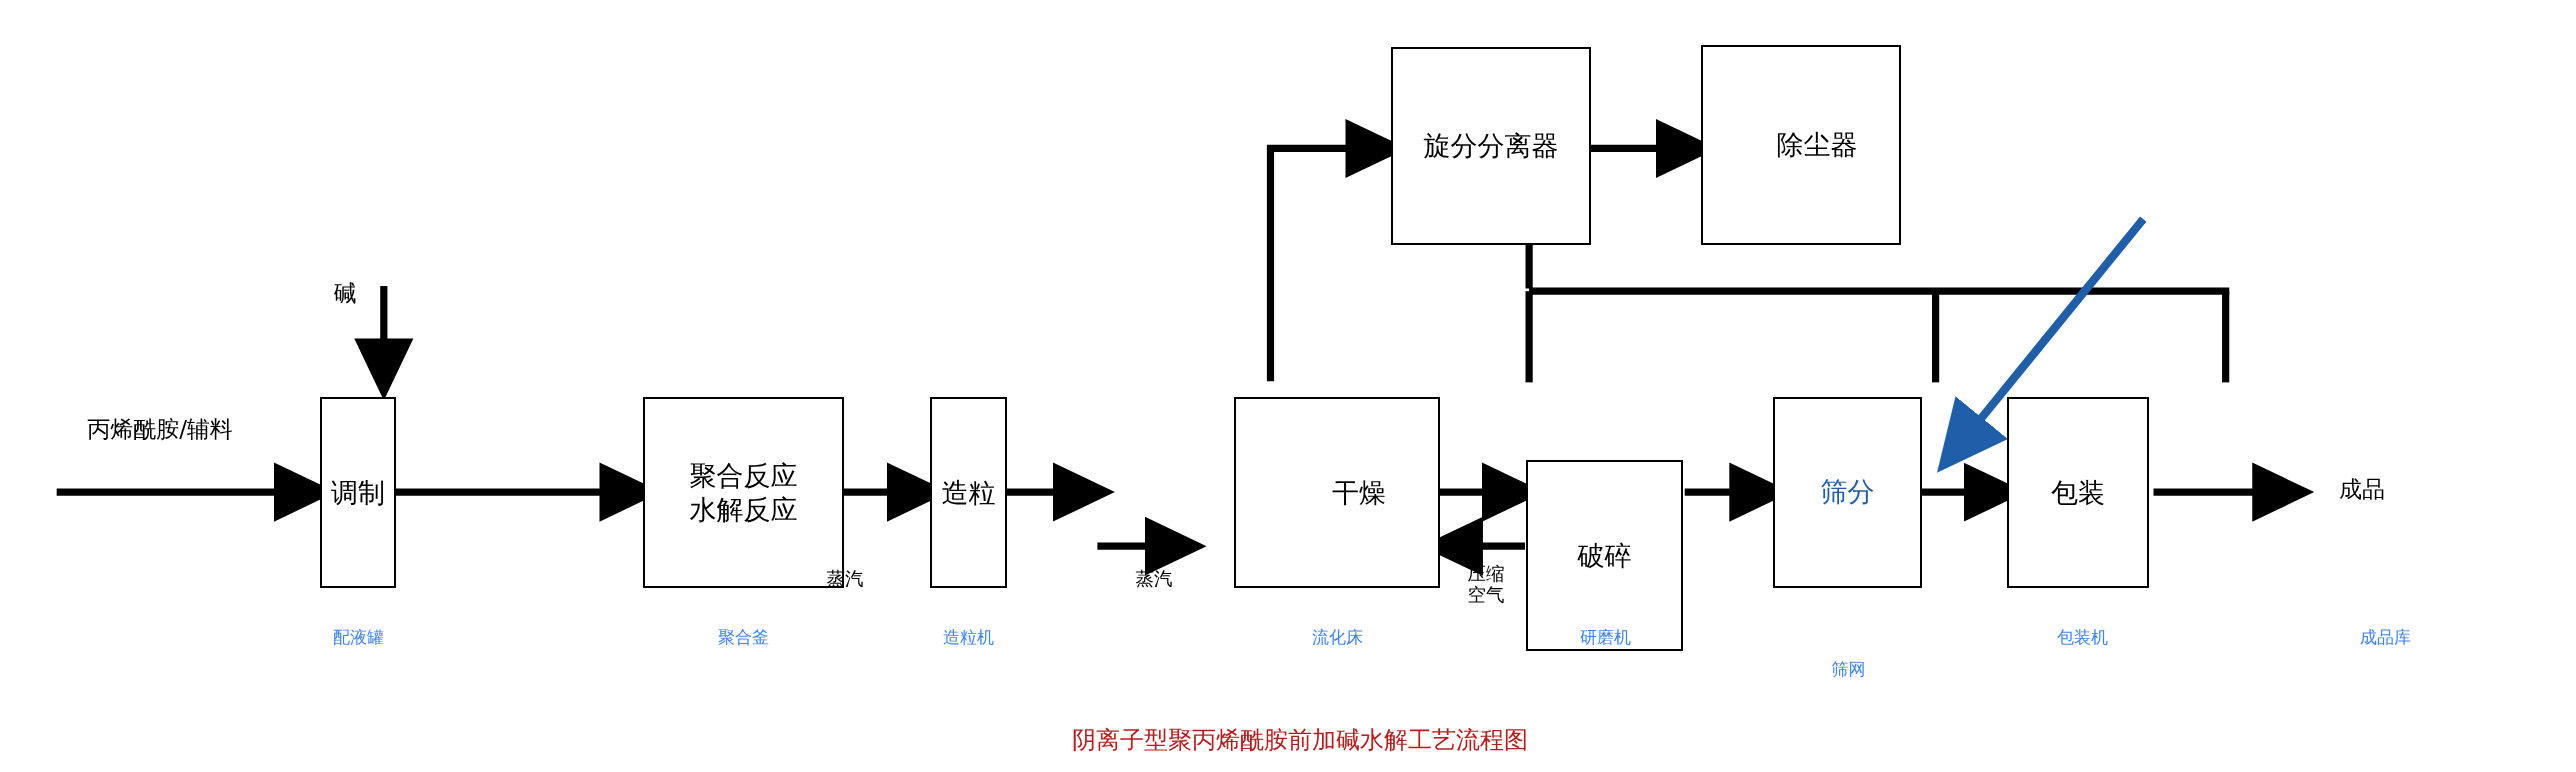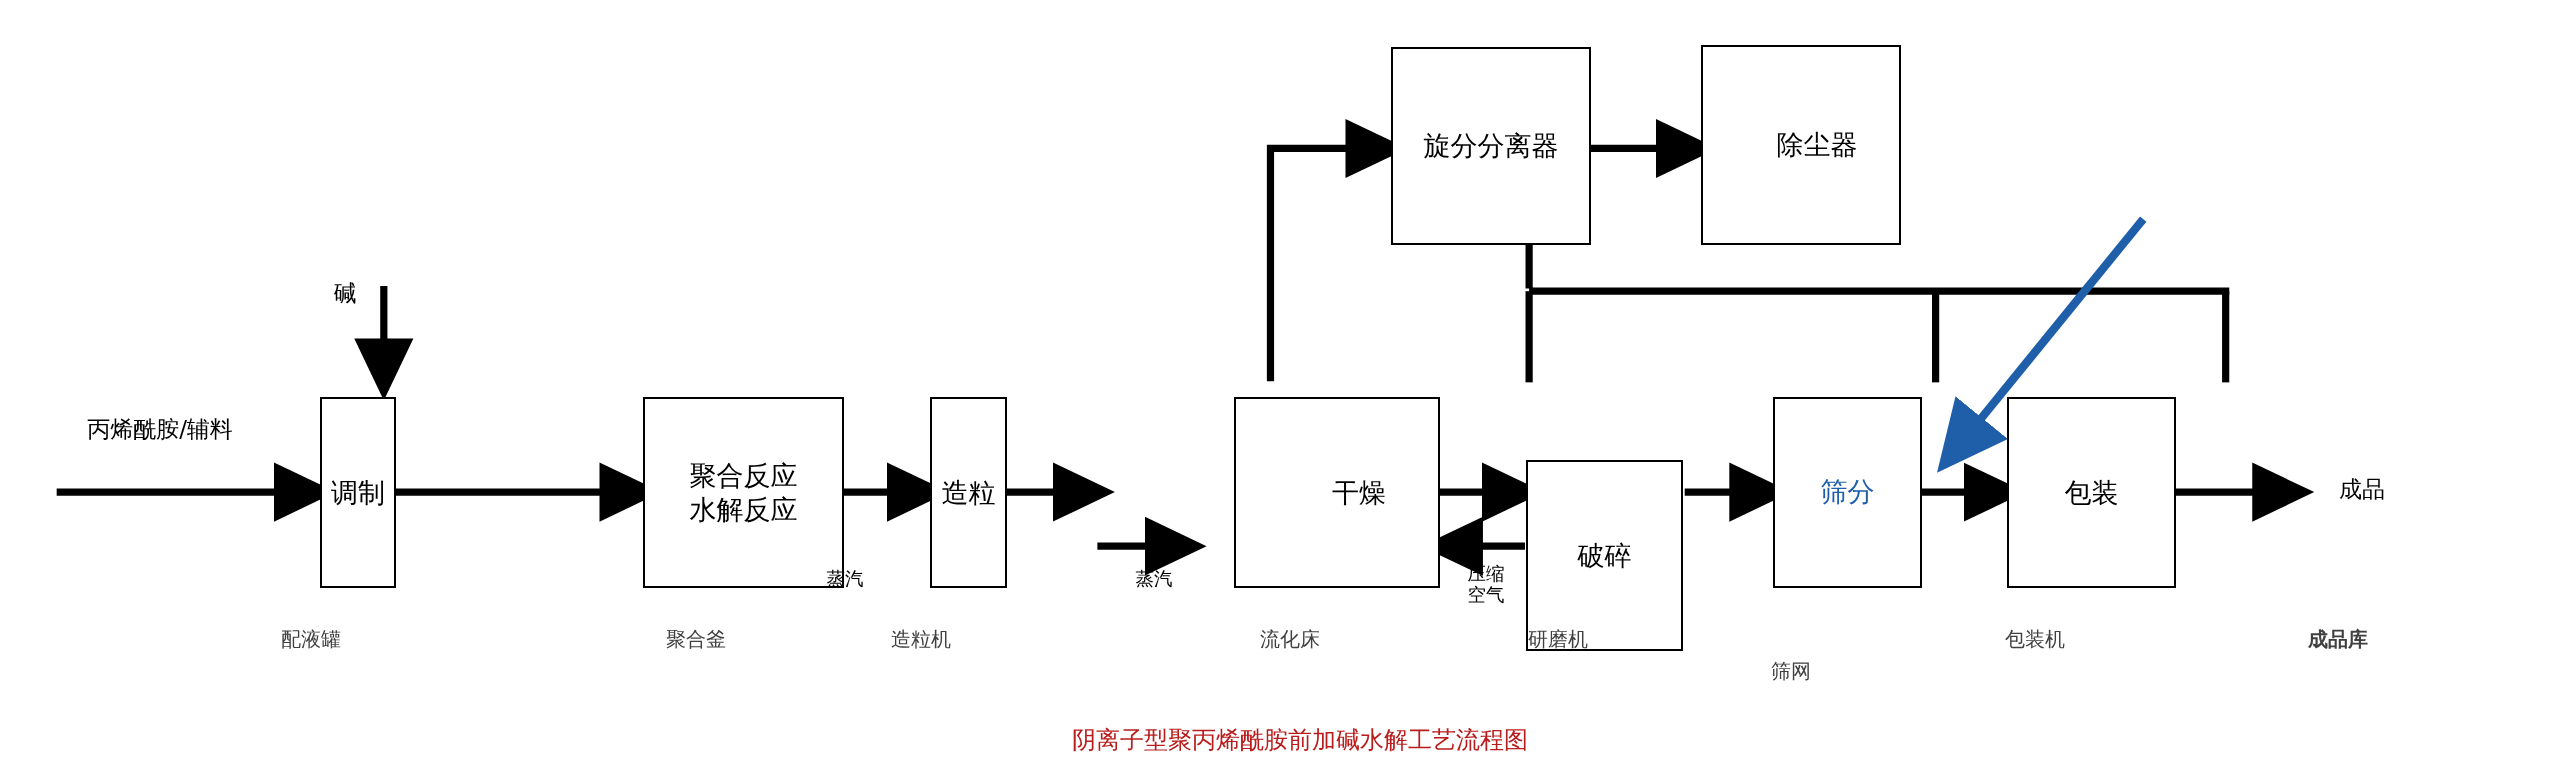--- a/index.html
+++ b/index.html
@@ -3,21 +3,21 @@
 <meta charset="utf-8">
 <style>
   html,body{margin:0;padding:0;background:#ffffff;}
   body{width:2576px;height:773px;font-family:"DejaVu Sans","Liberation Sans",sans-serif;}
   #diagram{position:relative;width:2576px;height:773px;background:#ffffff;overflow:hidden;}
   svg#wires{position:absolute;left:0;top:0;width:2576px;height:773px;}
   .node{position:absolute;box-sizing:border-box;border:2.6px solid #000;background:#fff;
         display:flex;align-items:center;justify-content:center;text-align:right;}
   .node-label{font-size:27px;line-height:1.25;color:#000;font-weight:400;white-space:pre-line;}
   .node-label.blue{color:#1f5fa9;font-family:Liberation Serif, serif;}
-  .caption-under{position:absolute;font-size:20px;color:#404040;white-space:nowrap;}
+  .caption-under{position:absolute;font-size:17px;color:#3b82f6;text-align:center;white-space:nowrap;}
   .flow-label{position:absolute;font-size:23px;color:#000;text-align:center;white-space:pre-line;line-height:1.1;}
   .util-label{position:absolute;font-size:18.5px;color:#000;text-align:center;white-space:pre-line;line-height:1.12;}
   .note-blue{position:absolute;color:#1f5fa9;font-size:28px;line-height:1.35;text-align:center;white-space:pre-line;}
   .figure-title{position:absolute;color:#b91c1c;font-size:24px;text-align:center;width:100%;left:12px;}
 </style>
 </head>
 <body>
 
 <div id="diagram">
 
@@ -86,38 +86,38 @@
   </div>
   <div class="node" style="left:1234px;top:397px;width:206px;height:191px;padding-left:44px;">
     <span class="node-label">干燥</span>
   </div>
   <div class="node" style="left:1526px;top:417px;width:157px;height:191px;margin-top:43px;">
     <span class="node-label">破碎</span>
   </div>
   <div class="node" style="left:1773px;top:397px;width:149px;height:191px;">
     <span class="node-label blue">筛分</span>
   </div>
-  <div class="node" style="left:2007px;top:397px;width:169px;height:191px;">
+  <div class="node" style="left:2007px;top:397px;width:142px;height:191px;">
     <span class="node-label">包装</span>
   </div>
   <div class="node" style="left:1391px;top:47px;width:200px;height:198px;">
     <span class="node-label">旋分分离器</span>
   </div>
   <div class="node" style="left:1701px;top:45px;width:200px;height:200px;padding-left:32px;">
     <span class="node-label">除尘器</span>
   </div>
 
   <div class="caption-under" style="left:281px;top:626px;width:155px;">配液罐</div>
   <div class="caption-under" style="left:666px;top:626px;width:155px;">聚合釜</div>
   <div class="caption-under" style="left:891px;top:626px;width:155px;">造粒机</div>
   <div class="caption-under" style="left:1260px;top:626px;width:155px;">流化床</div>
   <div class="caption-under" style="left:1528px;top:626px;width:155px;">研磨机</div>
   <div class="caption-under" style="left:1771px;top:626px;width:155px;margin-top:32px;">筛网</div>
   <div class="caption-under" style="left:2005px;top:626px;width:155px;">包装机</div>
-  <div class="caption-under" style="left:2308px;top:626px;width:155px;font-weight:bold;">成品库</div>
+  <div class="caption-under" style="left:2308px;top:626px;width:155px;">成品库</div>
 
   <div class="flow-label" style="left:31px;top:417px;width:258px;">丙烯酰胺/辅料</div>
   <div class="flow-label" style="left:319px;top:281px;width:52px;">碱</div>
   <div class="flow-label" style="left:2303px;top:477px;width:118px;">成品</div>
 
   <div class="util-label" style="left:804px;top:569px;width:82px;">蒸汽</div>
   <div class="util-label" style="left:1113px;top:569px;width:82px;">蒸汽</div>
   <div class="util-label" style="left:1445px;top:564px;width:82px;">压缩
 空气</div>
 

